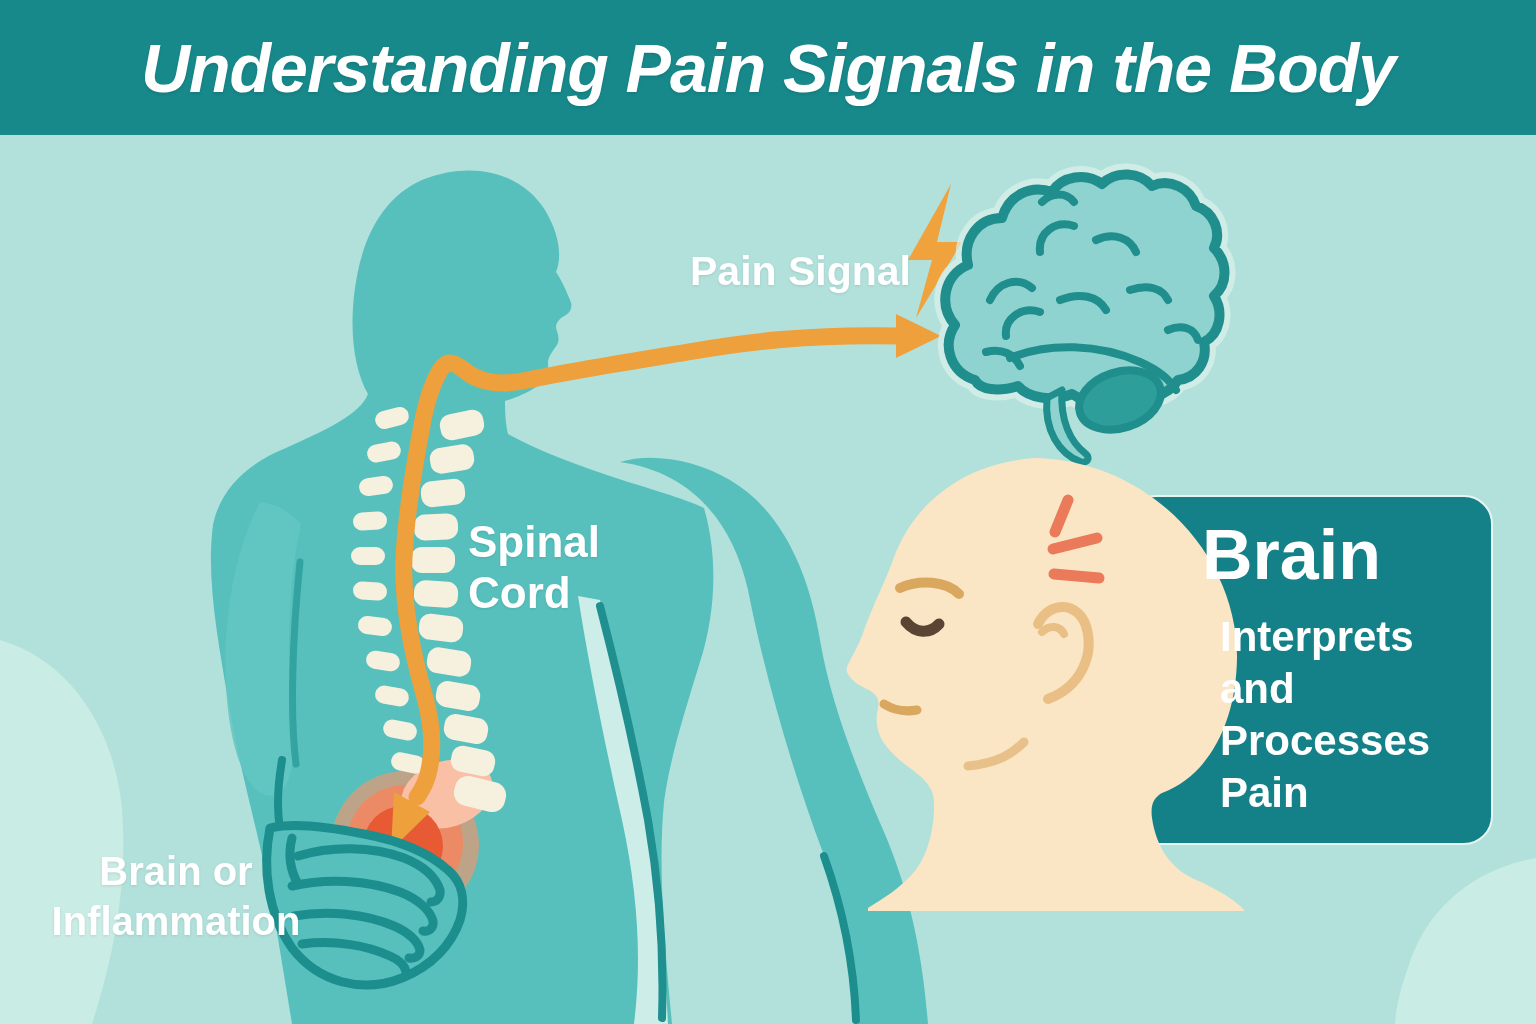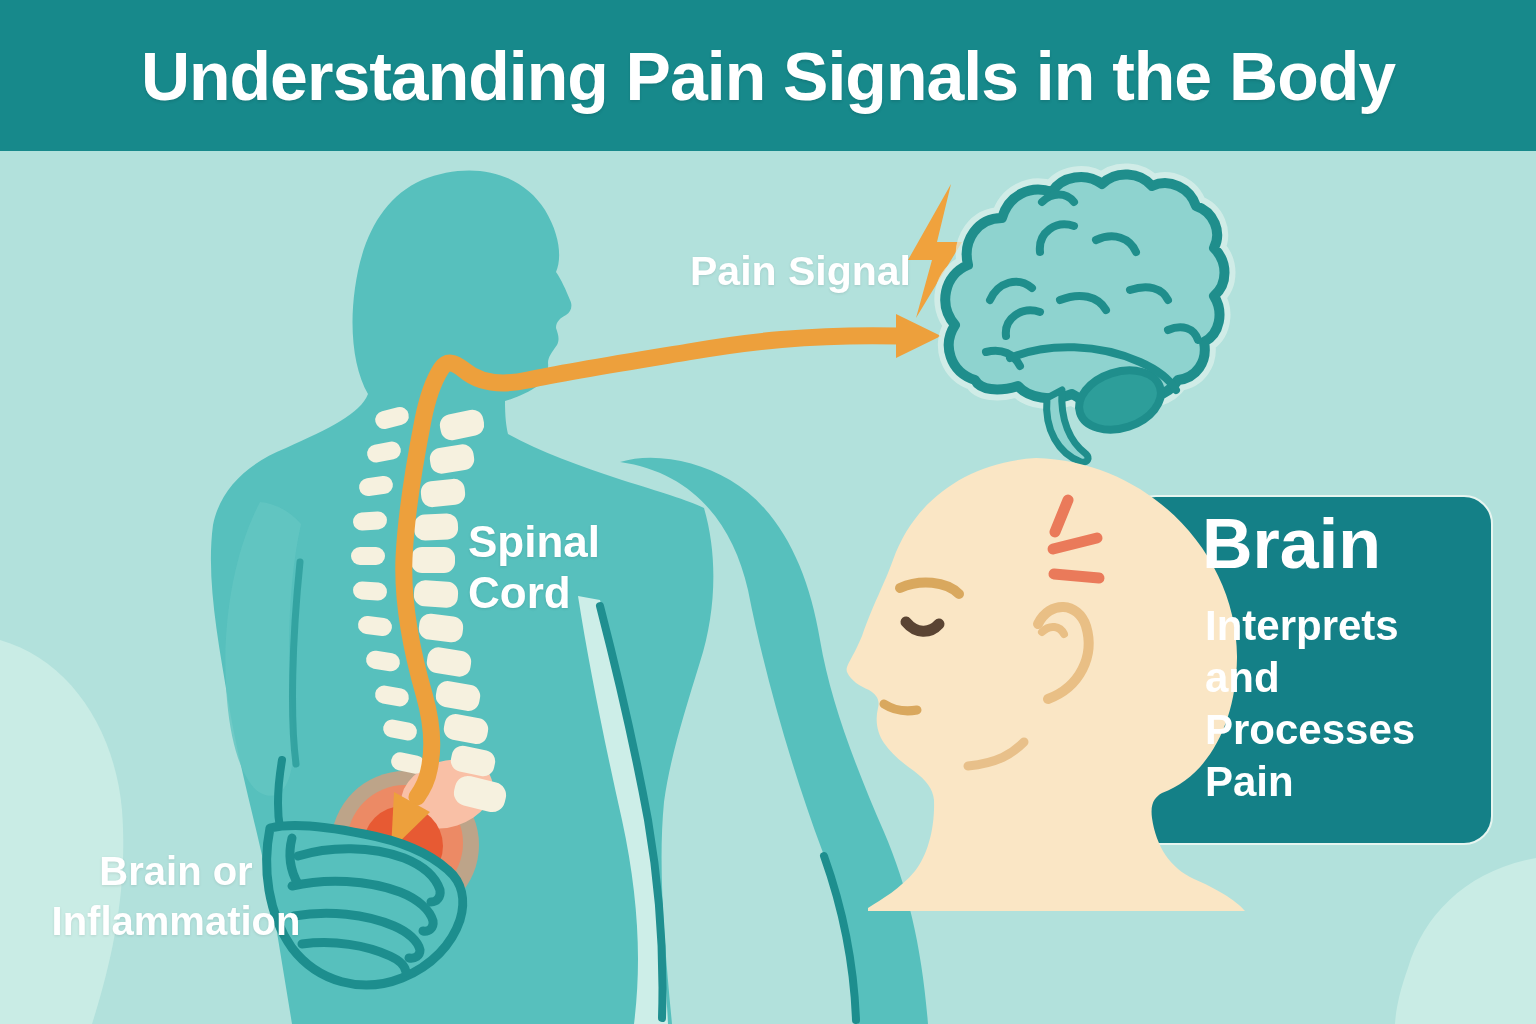--- a/index.html
+++ b/index.html
@@ -4,39 +4,39 @@
 <style>
   html,body{margin:0;padding:0;}
   #canvas{
     position:relative;
     width:1536px;height:1024px;
     overflow:hidden;
     background:#b2e1dc;
     font-family:"Liberation Sans","DejaVu Sans",sans-serif;
   }
   #header{
-    position:absolute;left:0;top:0;width:1536px;height:151px;
+    position:absolute;left:0;top:0;width:1536px;height:135px;
     background:#17898b;
-    display:flex;align-items:center;justify-content:center;
+    display:flex;align-items:center;justify-content:center;font-style:italic;
   }
   #header h1{
     margin:0;color:#ffffff;font-size:68px;font-weight:bold;letter-spacing:-1px;
     text-shadow:0 2px 3px rgba(0,0,0,0.10);
   }
   svg.art{position:absolute;left:0;top:0;}
   .label{
     position:absolute;color:#ffffff;font-weight:bold;
     white-space:pre-line;text-shadow:0 1px 3px rgba(0,0,0,0.10);
   }
   #pain-signal-label{left:690px;top:248px;font-size:41px;}
   #spinal-cord-label{left:468px;top:516px;font-size:44px;line-height:51px;}
   #injury-label{left:16px;top:846px;width:320px;text-align:center;font-size:40px;line-height:50px;}
-  #brain-box-text{position:absolute;left:1202px;top:506px;width:280px;color:#fff;}
+  #brain-box-text{position:absolute;left:1202px;top:517px;width:280px;color:#fff;}
   #brain-box-title{margin:0;font-size:70px;font-weight:bold;line-height:76px;}
-  #brain-box-desc{margin:18px 0 0 3px;font-size:42px;font-weight:bold;line-height:52px;white-space:pre-line;}
+  #brain-box-desc{margin:18px 0 0 18px;font-size:42px;font-weight:bold;line-height:52px;white-space:pre-line;}
 </style>
 </head>
 <body>
 
 <div id="canvas">
 
   <svg class="art" width="1536" height="1024" viewBox="0 0 1536 1024">
 
     <path d="M 0,640 C 70,660 115,730 122,810 C 128,890 112,960 92,1024 L 0,1024 Z" fill="#c9ece5"></path>
     <path d="M 1536,858 C 1468,870 1424,914 1408,968 C 1400,990 1396,1008 1395,1024 L 1536,1024 Z" fill="#c9ece5"></path>

